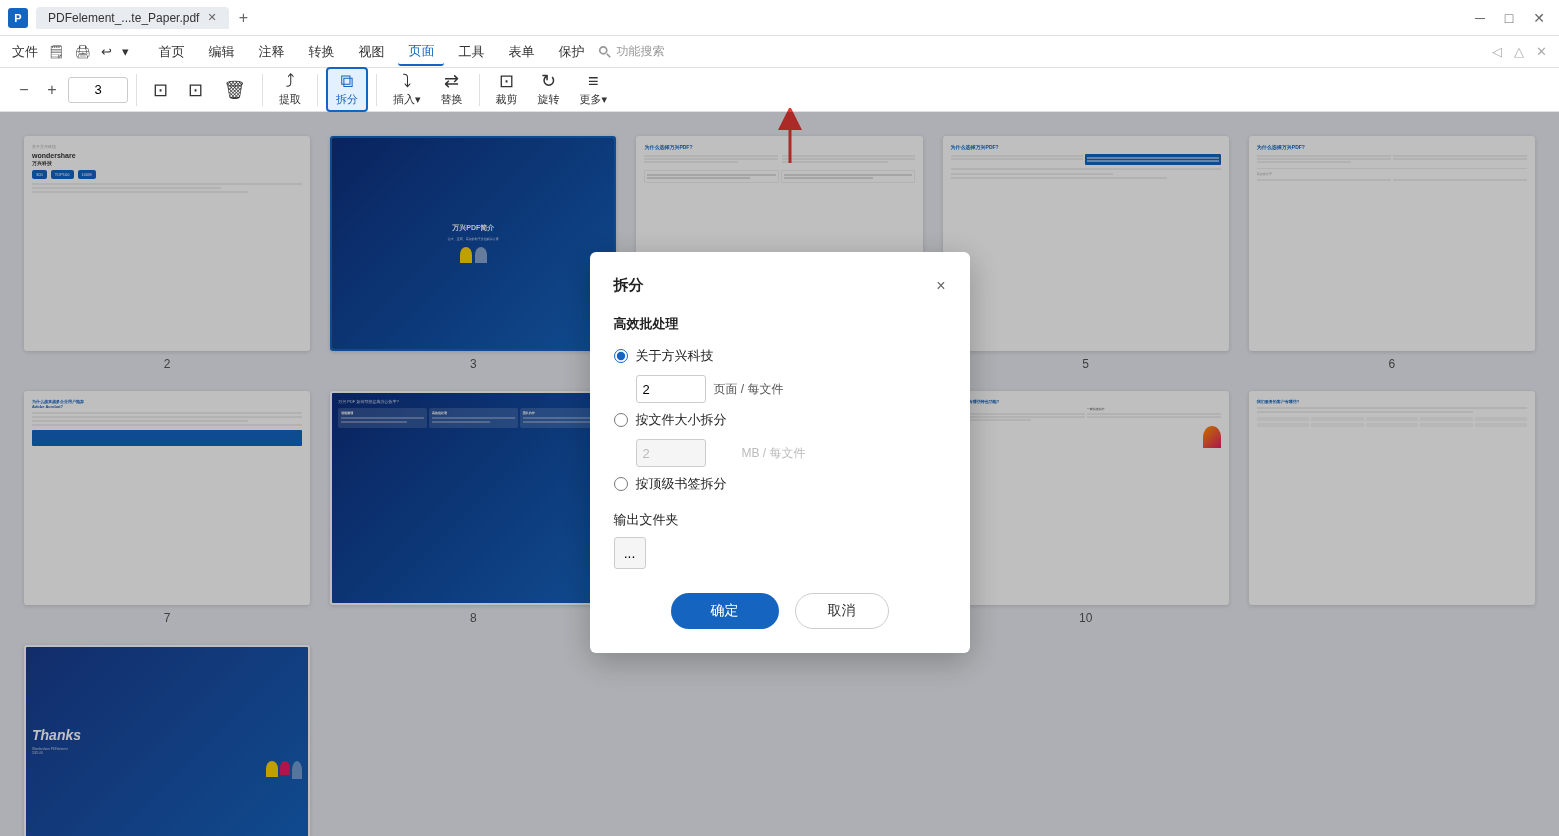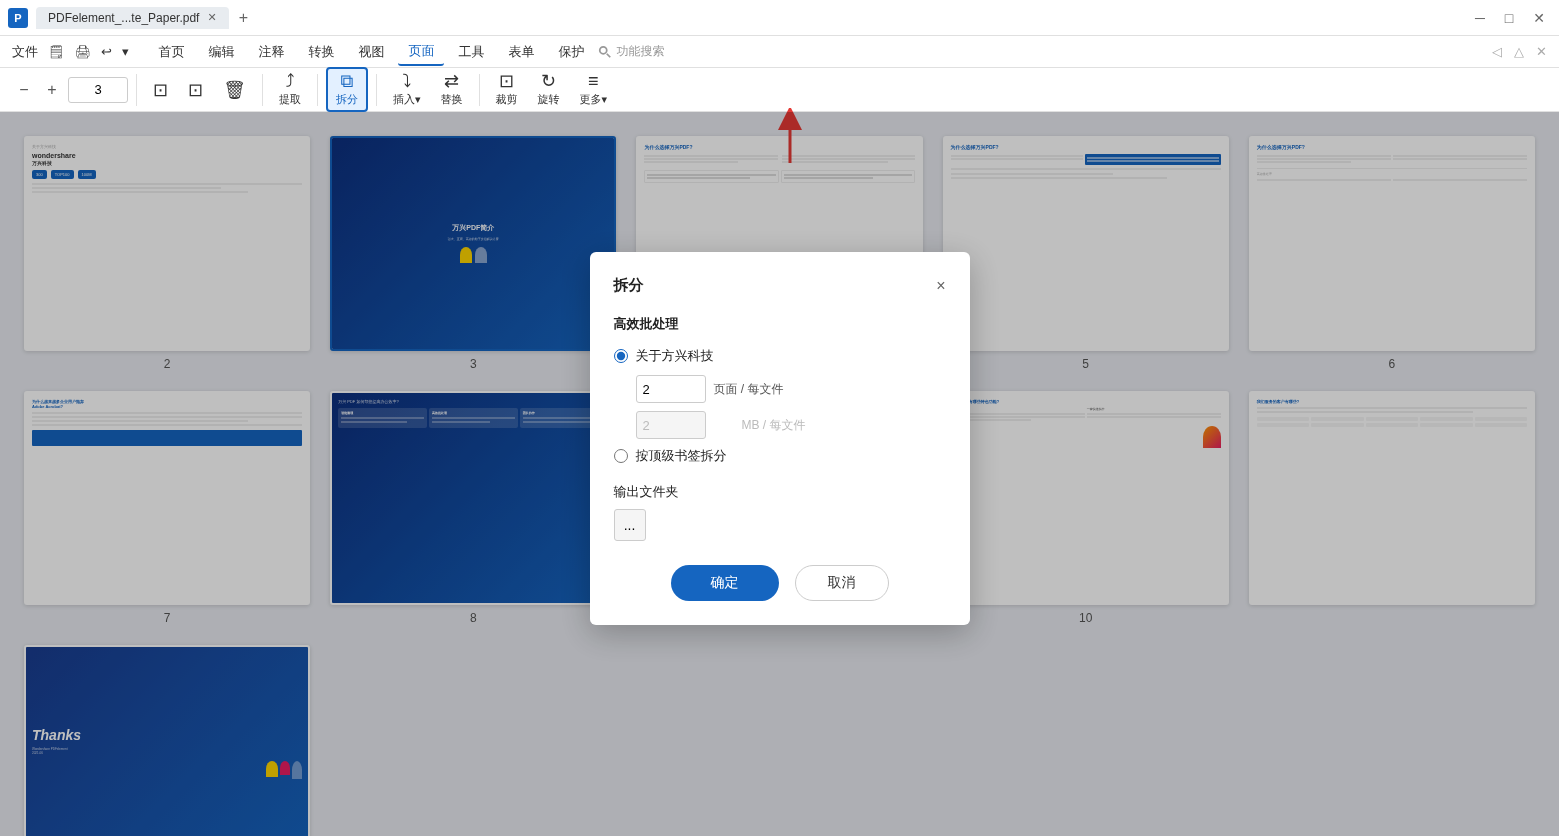--- a/index.html
+++ b/index.html
@@ -456,20 +456,24 @@
 
       <div class="radio-row">
         <input type="radio" name="split-method" id="opt1" checked="" style="">
         <label for="opt1" class="radio-label">关于方兴科技</label>
       </div>
       <div class="input-row">
         <input type="number" class="num-input" value="2" style="">
         <span class="input-unit">页面 / 每文件</span>
       </div>
 
+      <div class="radio-row">
+        <input type="radio" name="split-method" id="opt2" style="">
+        <label for="opt2" class="radio-label">按文件大小拆分</label>
+      </div>
       <div class="input-row">
         <input type="number" class="num-input disabled-input" value="2" disabled="" style="">
         <span class="input-unit" style="color:#bbb;padding-left:28px;">MB / 每文件</span>
       </div>
 
       <div class="radio-row">
         <input type="radio" name="split-method" id="opt3" style="">
         <label for="opt3" class="radio-label">按顶级书签拆分</label>
       </div>
     </div>

